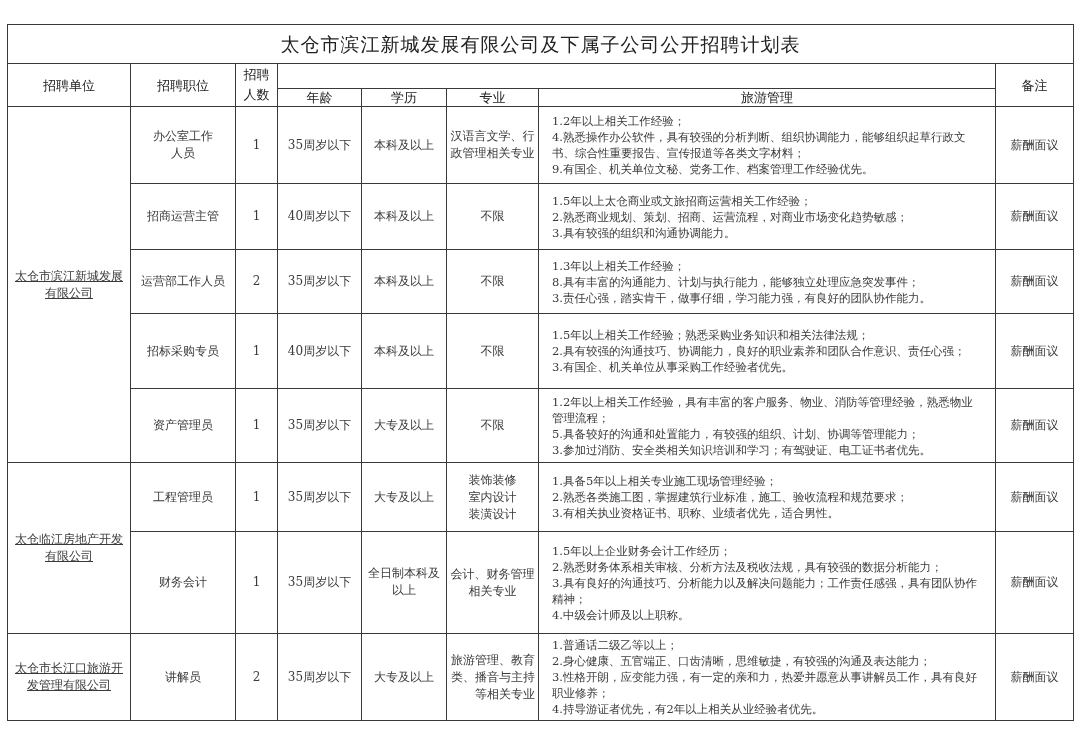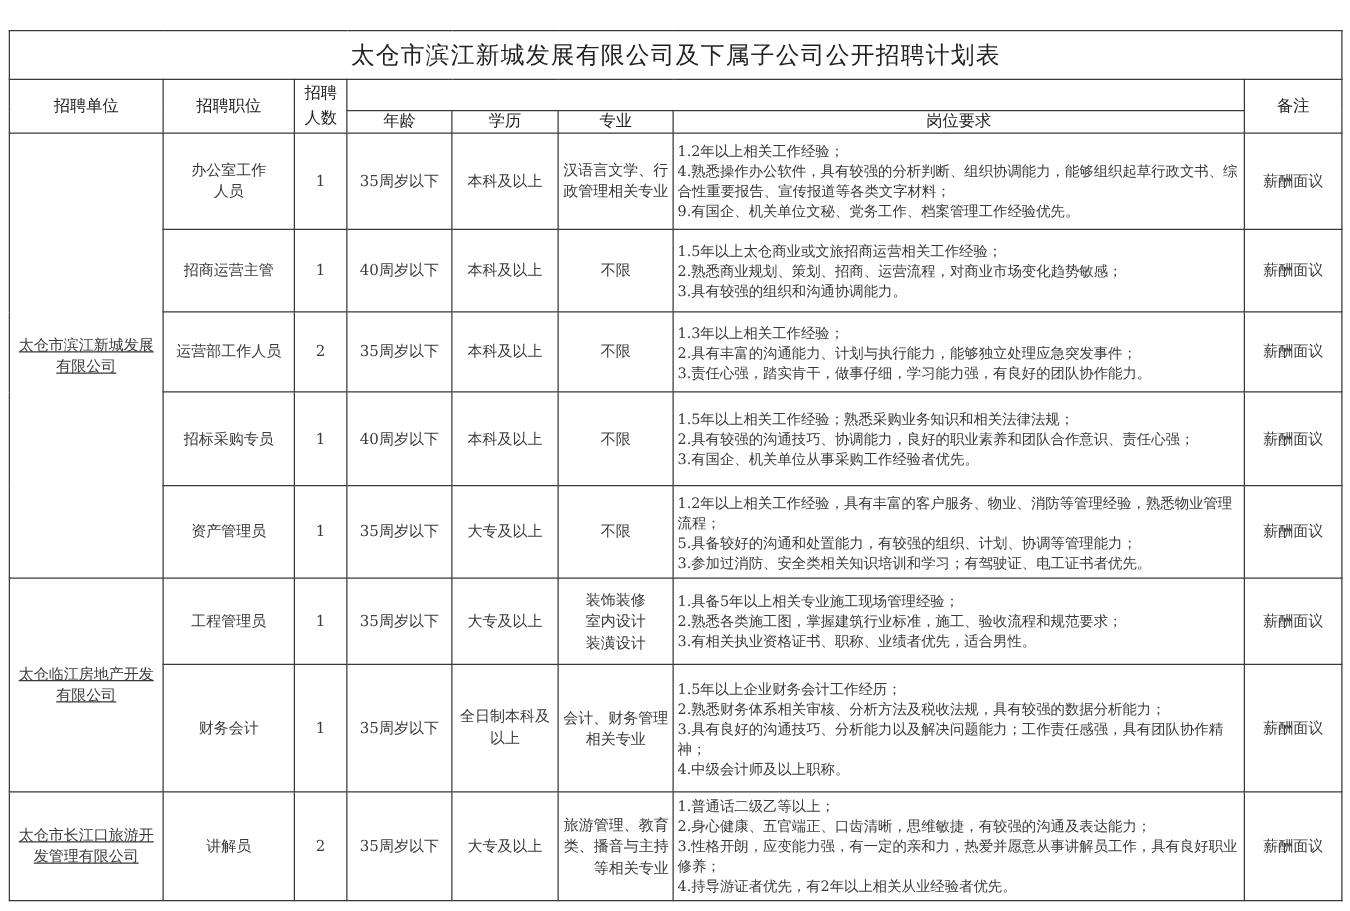--- a/index.html
+++ b/index.html
@@ -40,21 +40,21 @@
     color: #222 !important;
   }
   .hdr {
     font-size: 13px !important;
     color: #222 !important;
   }
   .hdr-top { height: 25px; }
   .hdr-bot { height: 18px; }
   .req {
     text-align: left !important;
-    padding: 1px 3px !important;
+    padding: 1px 13px !important;
     font-size: 11.5px !important;
     line-height: 16px !important;
   }
   .req div { white-space: normal; }
   .unit { padding: 0 2px !important; text-decoration: underline; }
   .major { padding: 0 3px !important; }
 </style>
 </head>
 <body>
 
@@ -77,21 +77,21 @@
     <th rowspan="2" class="hdr">招聘单位</th>
     <th rowspan="2" class="hdr">招聘职位</th>
     <th rowspan="2" class="hdr"><span style="display:inline-block;width:28px;line-height:20px;">招聘人数</span></th>
     <th colspan="4" class="hdr"></th>
     <th rowspan="2" class="hdr">备注</th>
   </tr>
   <tr class="hdr-bot">
     <th class="hdr">年龄</th>
     <th class="hdr">学历</th>
     <th class="hdr">专业</th>
-    <th class="hdr">岗位要求</th>
+    <th class="hdr">旅游管理</th>
   </tr>
   </tbody>
     <tbody id="body-rows">
       <tr style="height: 77px;">
         <td rowspan="5" class="unit">太仓市滨江新城发展有限公司</td>
         <td style="padding: 0px 22px;">办公室工作人员</td>
         <td>1</td>
         <td>35周岁以下</td>
         <td>本科及以上</td>
         <td class="major" style="white-space: pre-line;">汉语言文学、行政管理相关专业</td>
@@ -116,21 +116,21 @@
         <td>薪酬面议</td>
       </tr>
       <tr style="height: 64px;">
         <td>运营部工作人员</td>
         <td>2</td>
         <td>35周岁以下</td>
         <td>本科及以上</td>
         <td class="major" style="white-space: pre-line;">不限</td>
         <td class="req">
           <div>1.3年以上相关工作经验；</div>
-          <div>2.具有丰富的沟通能力、计划与执行能力，能够独立处理应急突发事件；</div>
+          <div>8.具有丰富的沟通能力、计划与执行能力，能够独立处理应急突发事件；</div>
           <div>3.责任心强，踏实肯干，做事仔细，学习能力强，有良好的团队协作能力。</div>
         </td>
         <td>薪酬面议</td>
       </tr>
       <tr style="height: 75px;">
         <td>招标采购专员</td>
         <td>1</td>
         <td>40周岁以下</td>
         <td>本科及以上</td>
         <td class="major" style="white-space: pre-line;">不限</td>

